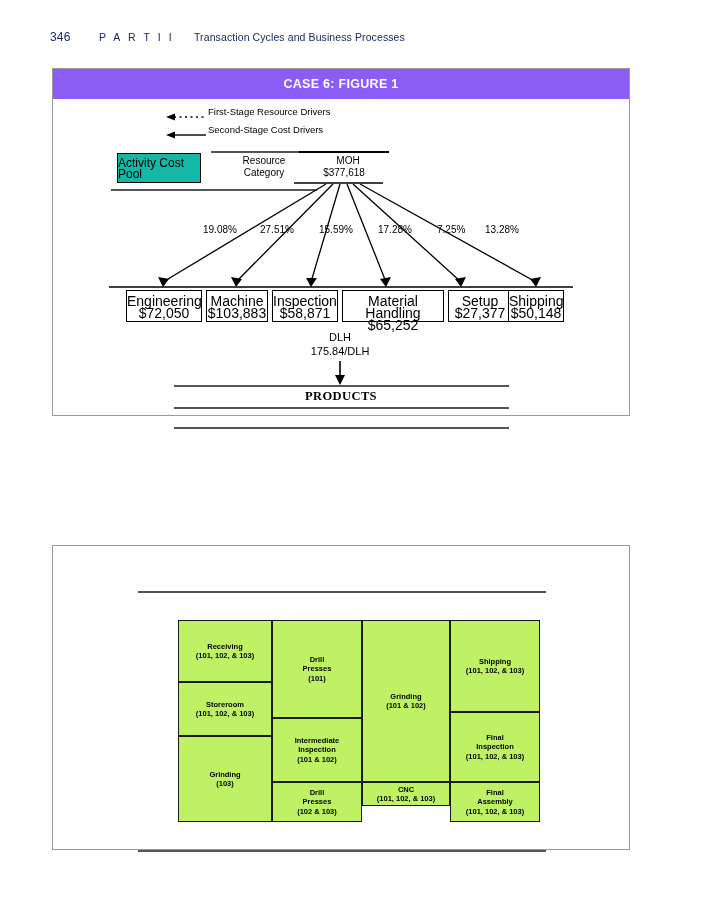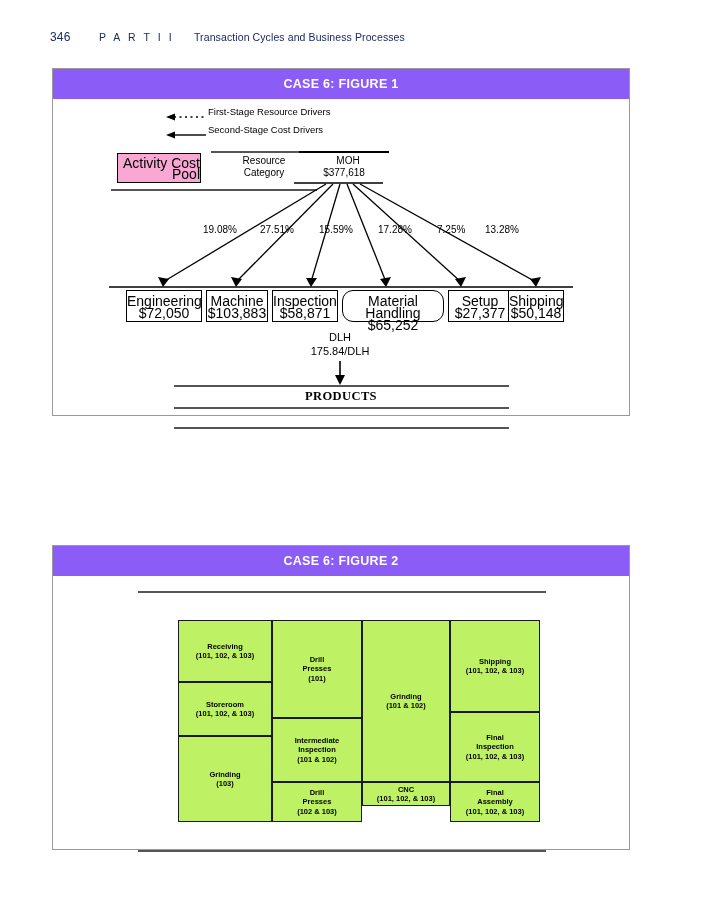--- a/index.html
+++ b/index.html
@@ -30,22 +30,22 @@
   .legend-lbl{position:absolute;left:42px;top:-6px;white-space:nowrap;font-size:9.5px;}
   .lg-arrow{position:absolute;left:0;top:0;}
 
   
   .rule{position:absolute;background:#000;height:1px;}
   .rule.gray{background:#555;}
   .lbl{position:absolute;font-size:10px;text-align:center;white-space:nowrap;}
   .lbl2{position:absolute;font-size:10px;text-align:center;line-height:11.5px;}
 
   .acp-box{
-    position:absolute;border:1.6px solid #000;background:#f9a8d4;
-    font-size:14px;text-align:right;line-height:11px;padding-top:4px;box-sizing:border-box;
+    position:absolute;border:1.6px solid #000;background:#14b8a6;
+    font-size:12px;text-align:left;line-height:11px;padding-top:4px;box-sizing:border-box;
   }
   .pool{
     position:absolute;border:1.5px solid #000;background:#fff;box-sizing:border-box;
     font-size:14px;text-align:center;line-height:12px;padding-top:4px;
   }
   .pct{position:absolute;font-size:10px;white-space:nowrap;}
 
   .products{
     position:absolute;text-align:center;font-size:12.5px;font-weight:bold;letter-spacing:0.4px;width:100%;
   }
@@ -148,21 +148,21 @@
       <div>$72,050</div>
     </div>
     <div class="pool" style="left:153px;top:191px;width:62px;height:32px;">
       <div>Machine</div>
       <div>$103,883</div>
     </div>
     <div class="pool" style="left:219px;top:191px;width:66px;height:32px;">
       <div>Inspection</div>
       <div>$58,871</div>
     </div>
-    <div class="pool" style="left:289px;top:191px;width:102px;height:32px;border-radius:11px;">
+    <div class="pool" style="left:289px;top:191px;width:102px;height:32px;">
       <div>Material Handling</div>
       <div>$65,252</div>
     </div>
     <div class="pool" style="left:395px;top:191px;width:64px;height:32px;">
       <div>Setup</div>
       <div>$27,377</div>
     </div>
     <div class="pool" style="left:455px;top:191px;width:56px;height:32px;">
       <div>Shipping</div>
       <div>$50,148</div>
@@ -172,23 +172,20 @@
     <div class="lbl" style="left:237px;top:246px;width:100px;font-size:11px;">175.84/DLH</div>
 
     <div class="rule gray" style="left:121px;top:286px;width:335px;height:1.6px;"></div>
     <div class="products" style="left:0;top:290px;font-family:Liberation Serif, serif;">PRODUCTS</div>
     <div class="rule gray" style="left:121px;top:308px;width:335px;height:1.6px;"></div>
     <div class="rule gray" style="left:121px;top:328px;width:335px;height:1.6px;"></div>
   </div>
 </div>
 
 <div class="figbox" id="fig2">
-  <div class="figbar">
-    <span>CASE 6: FIGURE 2</span>
-  </div>
 
   <div class="figbody">
     <div class="rule gray" style="left:85px;top:15px;width:408px;height:1.6px;"></div>
     <div class="rule gray" style="left:85px;top:274px;width:408px;height:1.6px;"></div>
 
     <div class="cell" style="left:108px;top:44px;width:94px;height:62px;">
       <div class="ct">
         <div>Receiving</div>
         <div>(101, 102, &amp; 103)</div>
       </div>

